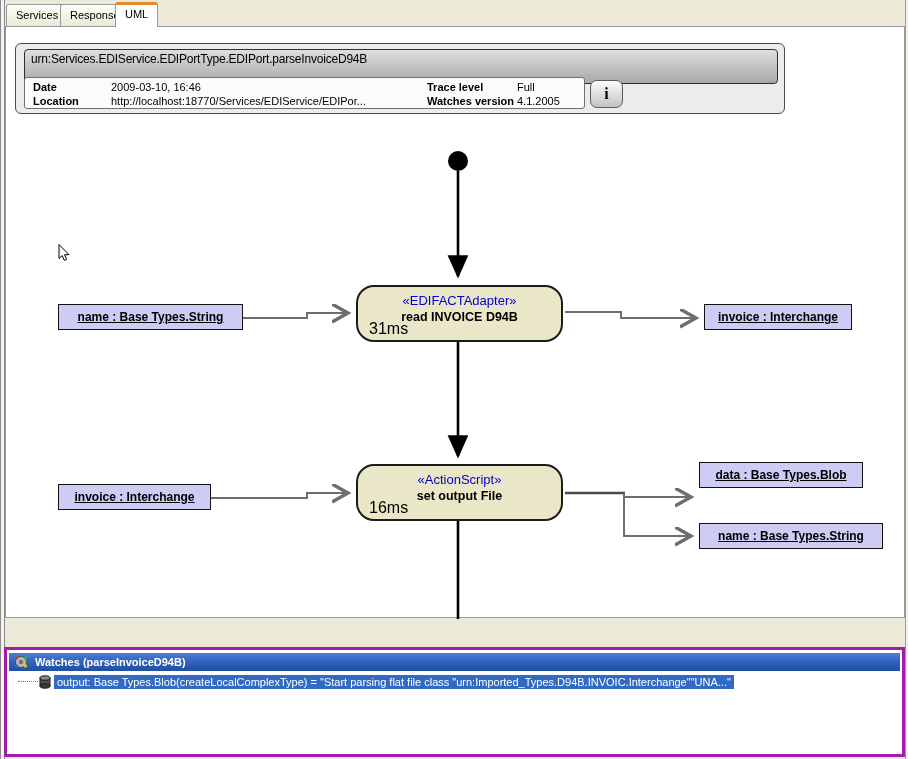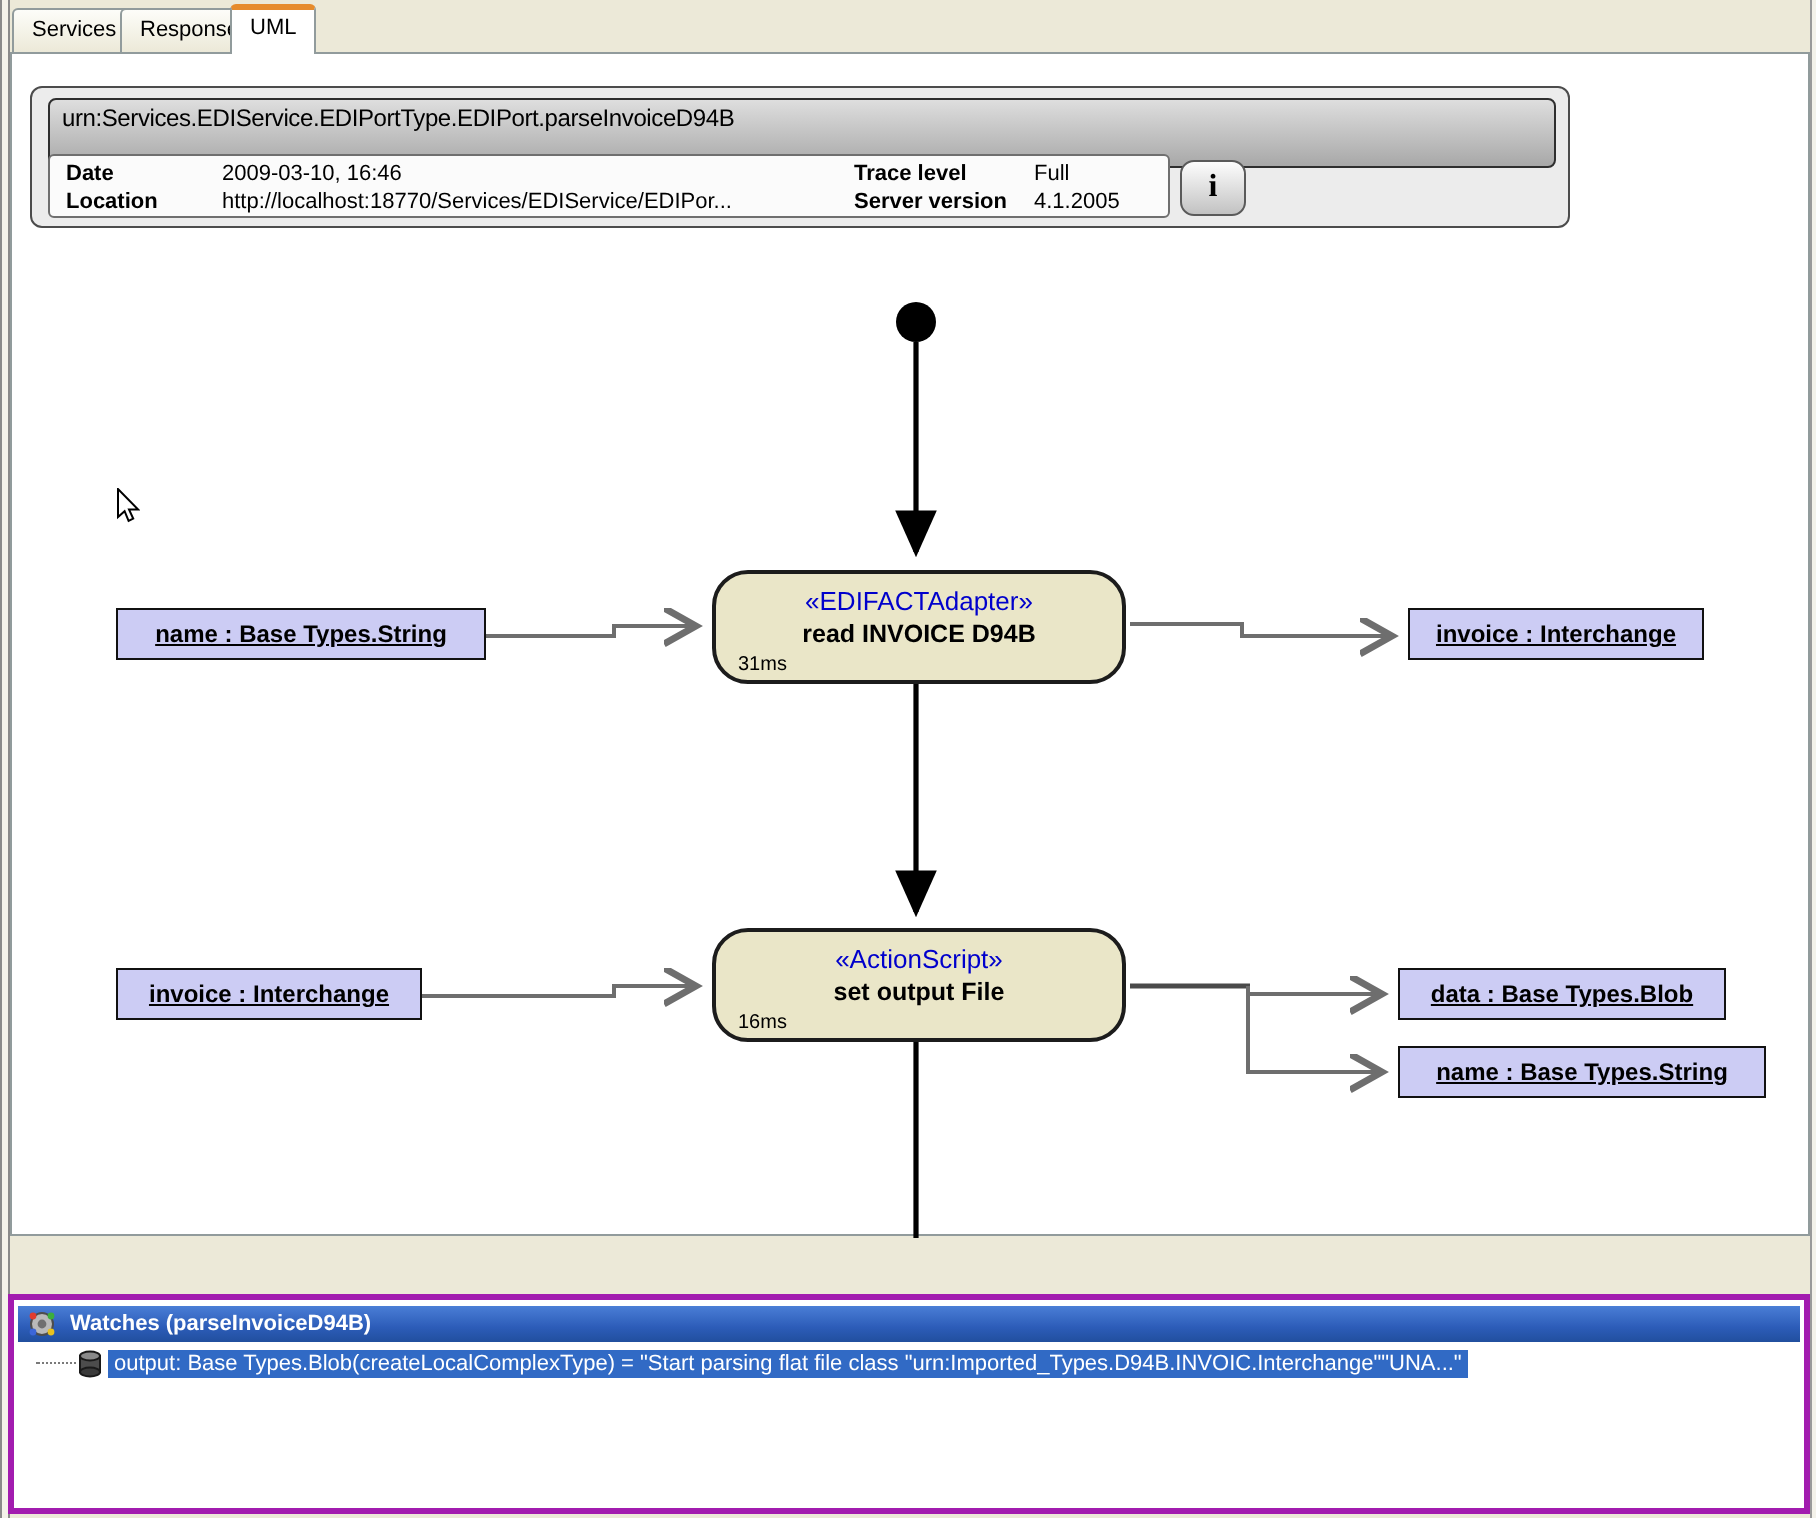--- a/index.html
+++ b/index.html
@@ -40,31 +40,31 @@
               font-family:"Liberation Serif", serif; font-weight:bold; font-size:16px; cursor:pointer; }
 
   
   .wires { position:absolute; left:0; top:0; width:900px; height:592px; pointer-events:none; }
 
   
   .activity { position:absolute; width:207px; height:57px; background:#eae6c8;
               border:2px solid #1c1c1c; border-radius:18px; text-align:center; cursor:pointer; }
   .activity .stereo { margin-top:6px; color:#0000cc; font-size:13px; }
   .activity .aname { margin-top:2px; font-weight:bold; font-size:12.5px; }
-  .activity .dur { position:absolute; left:11px; bottom:2px; font-size:10px; }
+  .activity .dur { position:absolute; left:11px; bottom:2px; font-size:16px; }
   .act1 { left:350px; top:258px; }
   .act2 { left:350px; top:437px; }
 
   .param { position:absolute; height:26px; background:#ccccf4; border:1px solid #111;
            font-weight:bold; font-size:12px; text-decoration:underline; text-align:center;
            line-height:24px; white-space:nowrap; cursor:pointer; }
   .p1l { left:52px;  top:277px; width:185px; }
   .p1r { left:698px; top:277px; width:148px; }
   .p2l { left:52px;  top:457px; width:153px; }
-  .p2r1 { left:693px; top:457px; width:164px; }
+  .p2r1 { left:693px; top:435px; width:164px; }
   .p2r2 { left:693px; top:496px; width:184px; }
 
   .cursor { position:absolute; left:52px; top:217px; width:12px; height:18px; pointer-events:none; }
 
   
   .tabstrip-bottom { position:absolute; left:5px; top:618px; width:900px; height:29px; background:#f2f0e4; }
   .btab { position:absolute; left:6px; top:4px; height:22px; background:#fff;
           border:1px solid #919b9c; border-bottom:none; border-radius:2px 2px 0 0;
           padding:0 10px 0 6px; line-height:21px; cursor:default; display:flex; align-items:center; gap:5px; }
   .btab-accent { position:absolute; left:2px; top:26px; width:166px; height:3px; background:#e68b2c; }
@@ -107,21 +107,21 @@
 
     <div class="hdr-group">
       <div class="hdr-title">urn:Services.EDIService.EDIPortType.EDIPort.parseInvoiceD94B</div>
       <div class="hdr-info">
         <span class="b" style="left:8px; top:3px;">Date</span>
         <span style="left:86px; top:3px;">2009-03-10, 16:46</span>
         <span class="b" style="left:8px; top:17px;">Location</span>
         <span style="left:86px; top:17px;">http://localhost:18770/Services/EDIService/EDIPor...</span>
         <span class="b" style="left:402px; top:3px;">Trace level</span>
         <span style="left:492px; top:3px;">Full</span>
-        <span class="b" style="left:402px; top:17px;">Server version</span>
+        <span class="b" style="left:402px; top:17px;">Watches version</span>
         <span style="left:492px; top:17px;">4.1.2005</span>
       </div>
       <button class="info-btn">i</button>
     </div>
 
     <svg class="wires">
       <defs>
         <marker id="mBlack" markerWidth="10" markerHeight="10" refX="8" refY="4" orient="auto">
           <path d="M0,0 L9,4 L0,8 Z" fill="#000"></path>
         </marker>

